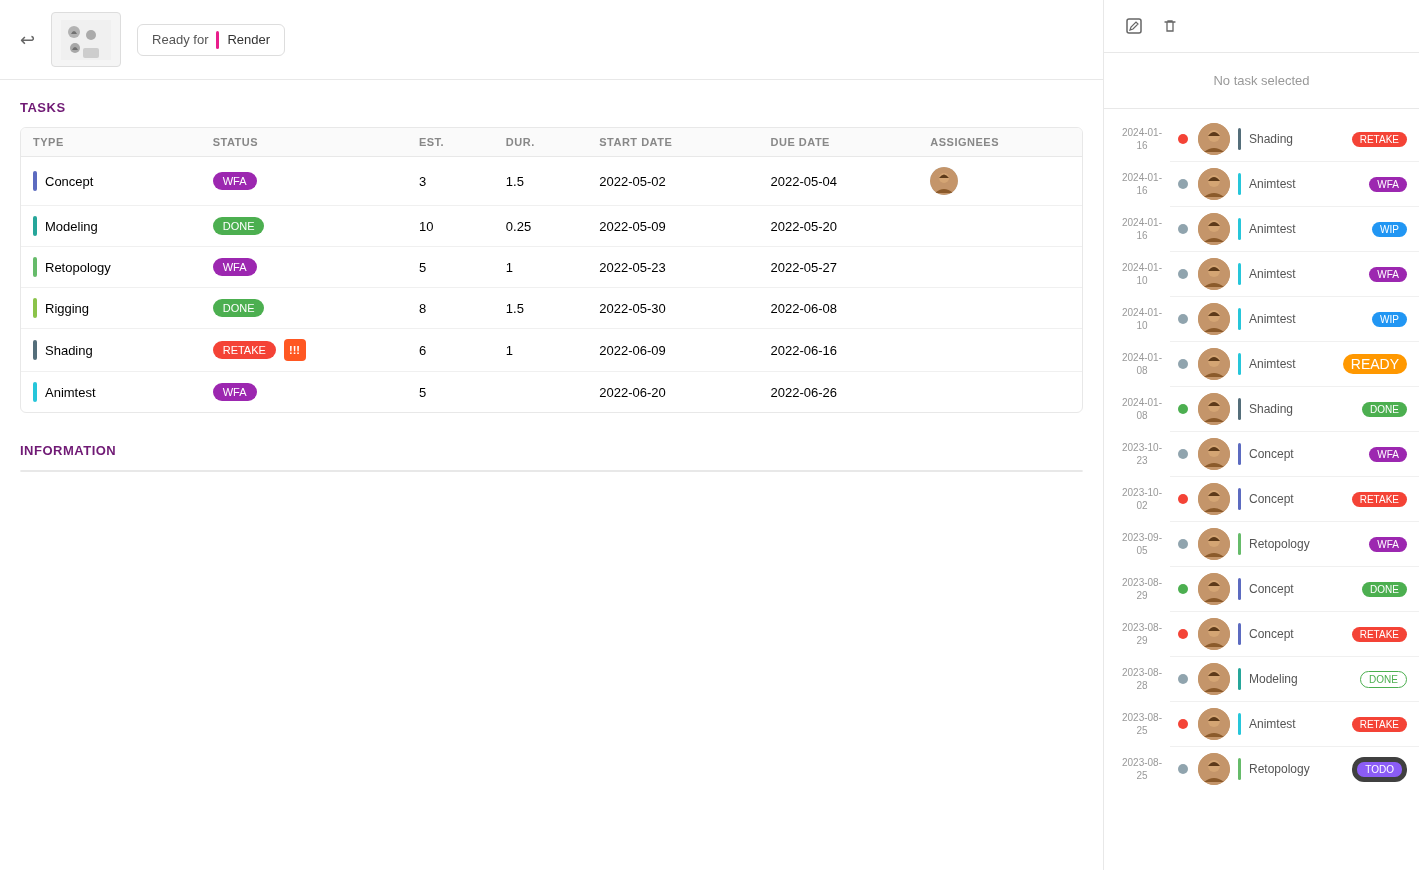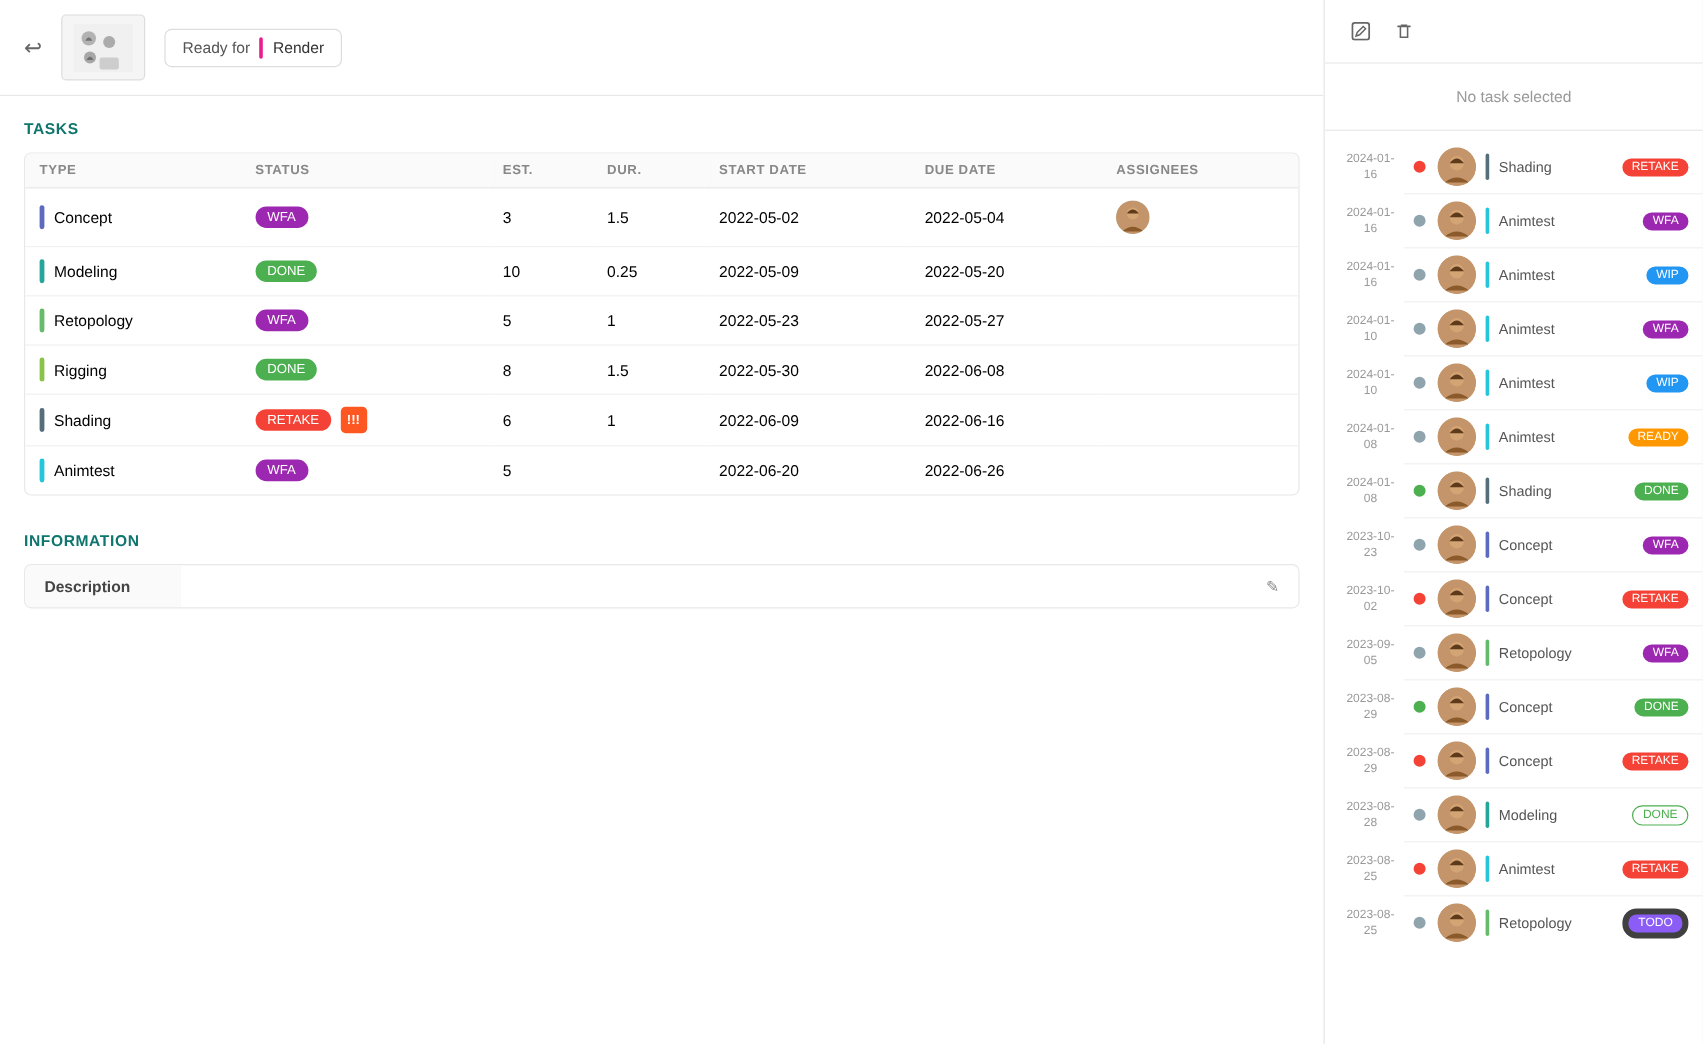--- a/index.html
+++ b/index.html
@@ -21,21 +21,21 @@
     
     .tabs { display: flex; padding: 0 20px; border-bottom: 1px solid #e8e8e8; gap: 0; }
     .tab { padding: 12px 16px; cursor: pointer; font-size: 13px; color: #666; border-bottom: 2px solid transparent; text-decoration: none; }
     .tab.active { color: #00b050; border-bottom: 2px solid #00b050; }
     .tab.highlighted { border: 2px solid #e05; color: #333; border-radius: 4px 4px 0 0; margin-bottom: -2px; }
 
     
     .content { flex: 1; overflow-y: auto; padding: 20px; }
 
     
-    .section-title { font-size: 13px; font-weight: 600; color: #0f766e; letter-spacing: 0.5px; margin-bottom: 12px; }
+    .section-title { font-size: 13px; font-weight: 600; color: #701a75; letter-spacing: 0.5px; margin-bottom: 12px; }
 
     .tasks-table { width: 100%; border: 1px solid #e8e8e8; border-radius: 6px; overflow: hidden; margin-bottom: 30px; }
     .tasks-table table { width: 100%; border-collapse: collapse; }
     .tasks-table th { text-align: left; padding: 8px 12px; font-size: 11px; font-weight: 600; color: #888; letter-spacing: 0.5px; background: #fafafa; border-bottom: 1px solid #e8e8e8; }
     .tasks-table td { padding: 10px 12px; border-bottom: 1px solid #f0f0f0; vertical-align: middle; }
     .tasks-table tr:last-child td { border-bottom: none; }
 
     .task-type { display: flex; align-items: center; gap: 8px; }
     .task-color-bar { width: 4px; height: 20px; border-radius: 2px; flex-shrink: 0; }
 
@@ -228,26 +228,20 @@
     <td></td>
   </tr>
           </tbody>
       </table>
     </div>
 
     <div class="section-title">INFORMATION</div>
     <div class="info-section">
       <table class="info-table">
         <tbody>
-            <tr>
-          <td class="info-label">Description</td>
-          <td class="info-value">
-            <span style="float:right; cursor:pointer; color:#888;">✎</span>
-          </td>
-        </tr>
       </tbody>
         </table>
     </div>
   </div>
 </div>
 
 <div class="right-panel">
   <div class="right-panel-header">
     <div class="right-panel-actions">
       <button class="icon-btn">
@@ -376,21 +370,21 @@
     <div style="width:32px; height:32px; border-radius:50%; background:#c4956a; flex-shrink:0; overflow:hidden;">
       <svg viewBox="0 0 32 32" xmlns="http://www.w3.org/2000/svg" width="32" height="32">
         <circle cx="16" cy="16" r="16" fill="#c4956a"></circle>
         <circle cx="16" cy="13" r="6" fill="#d4a574"></circle>
         <path d="M6 29 Q16 21 26 29" fill="#8b5a2b"></path>
         <path d="M10 13 Q16 5 22 13" fill="#5d3a1a"></path>
       </svg>
     </div>
     <div style="width:3px; height:22px; border-radius:2px; background:#26c6da; flex-shrink:0;"></div>
     <span style="flex:1; font-size:12px; color:#555; font-weight:500;">Animtest</span>
-    <span class="badge badge-ready" style="font-size:10px; padding:2px 8px;">READY</span>
+    <span class="badge badge-ready" style="font-size:14px; padding:2px 8px;">READY</span>
   </div>
       <div style="margin-left: 66px; height: 1px; background: rgb(240, 240, 240);"></div>
       <div style="display: flex; align-items: center; padding: 6px 12px; gap: 8px; cursor: pointer;">
     <div style="display:flex; flex-direction:column; align-items:center; width:52px; flex-shrink:0; gap:2px;">
       <span style="font-size:10px; color:#999; text-align:center; line-height:1.3;">2024-01-<br>08</span>
     </div>
     <div style="display:flex; flex-direction:column; align-items:center; width:14px; flex-shrink:0;">
       <div style="width:10px; height:10px; border-radius:50%; background:#4caf50; flex-shrink:0;"></div>
     </div>
     <div style="width:32px; height:32px; border-radius:50%; background:#c4956a; flex-shrink:0; overflow:hidden;">

